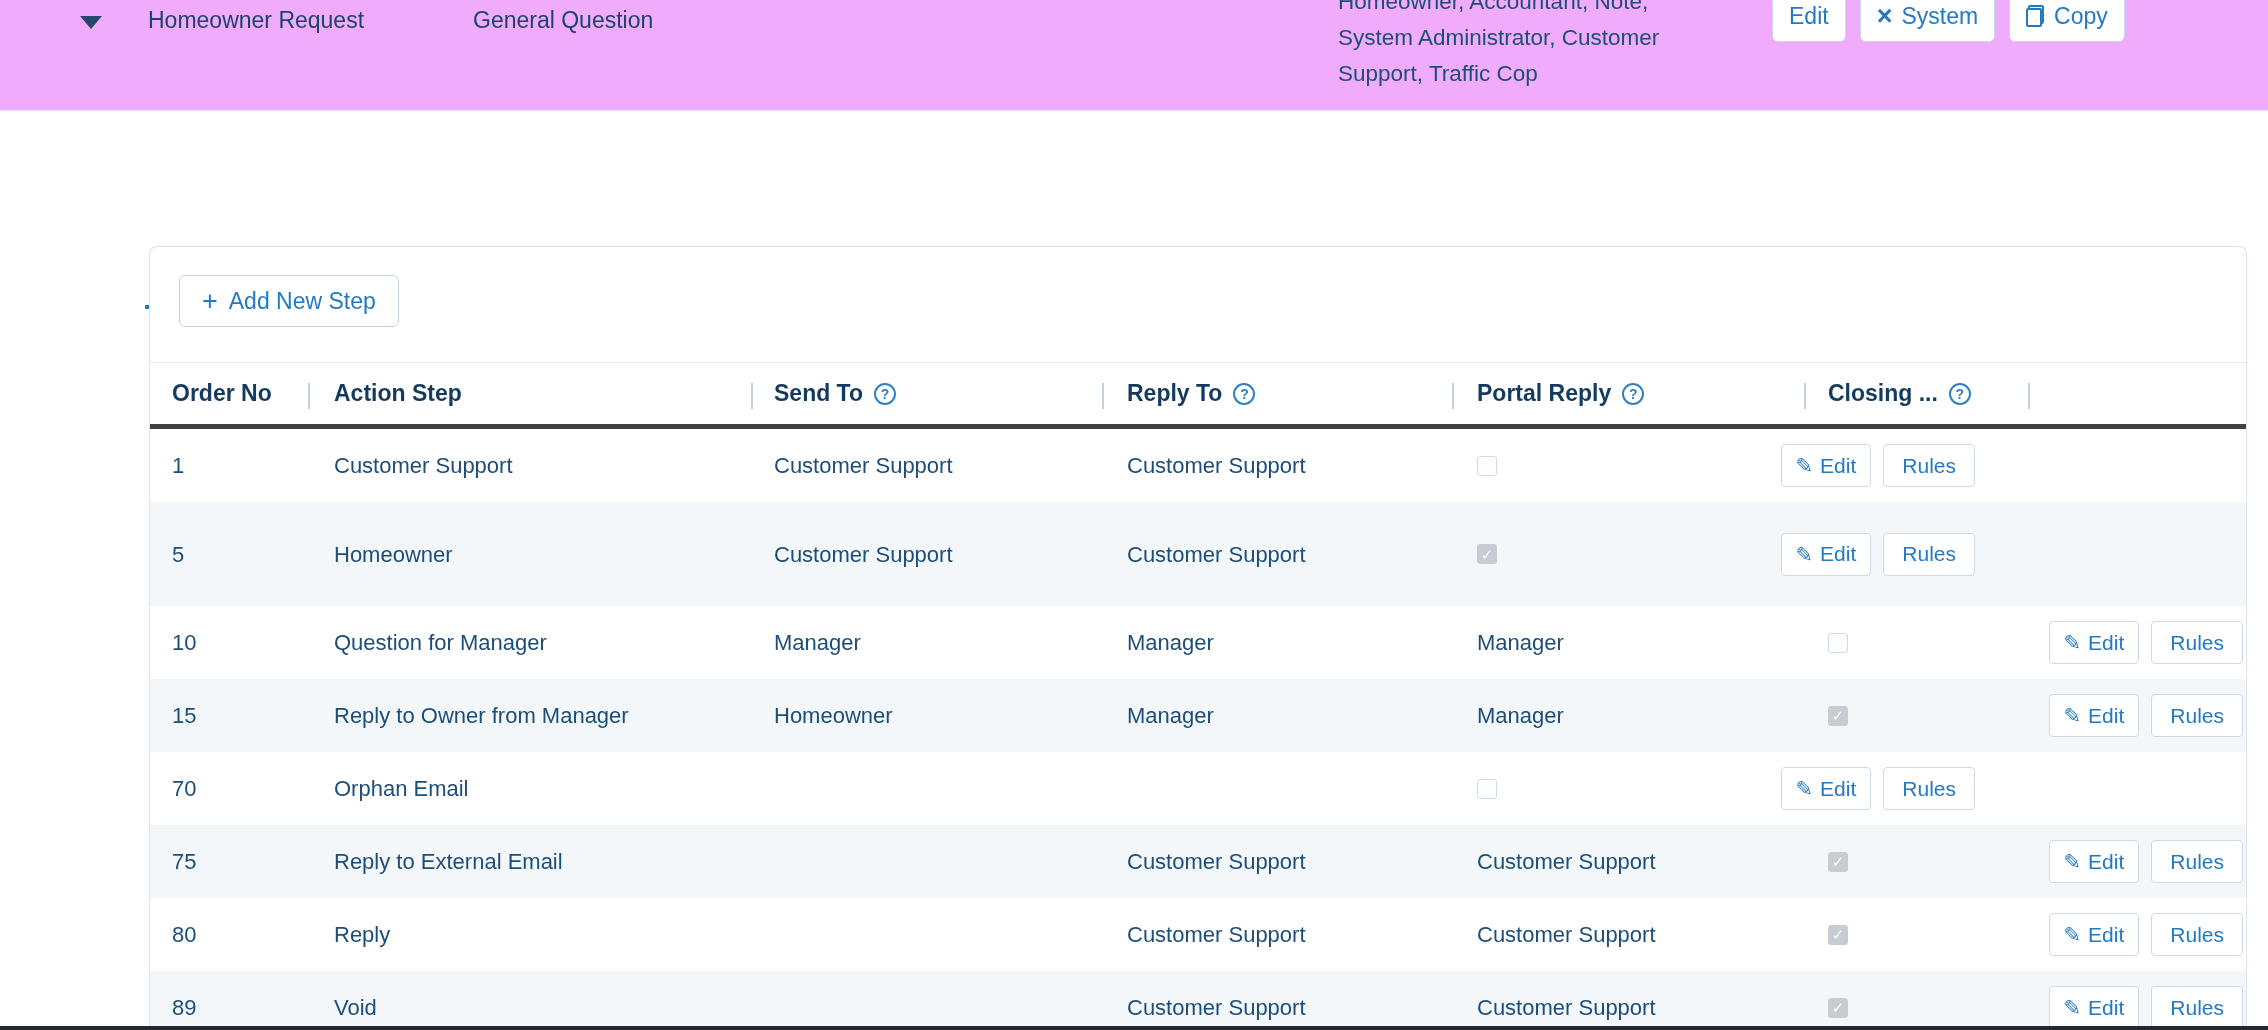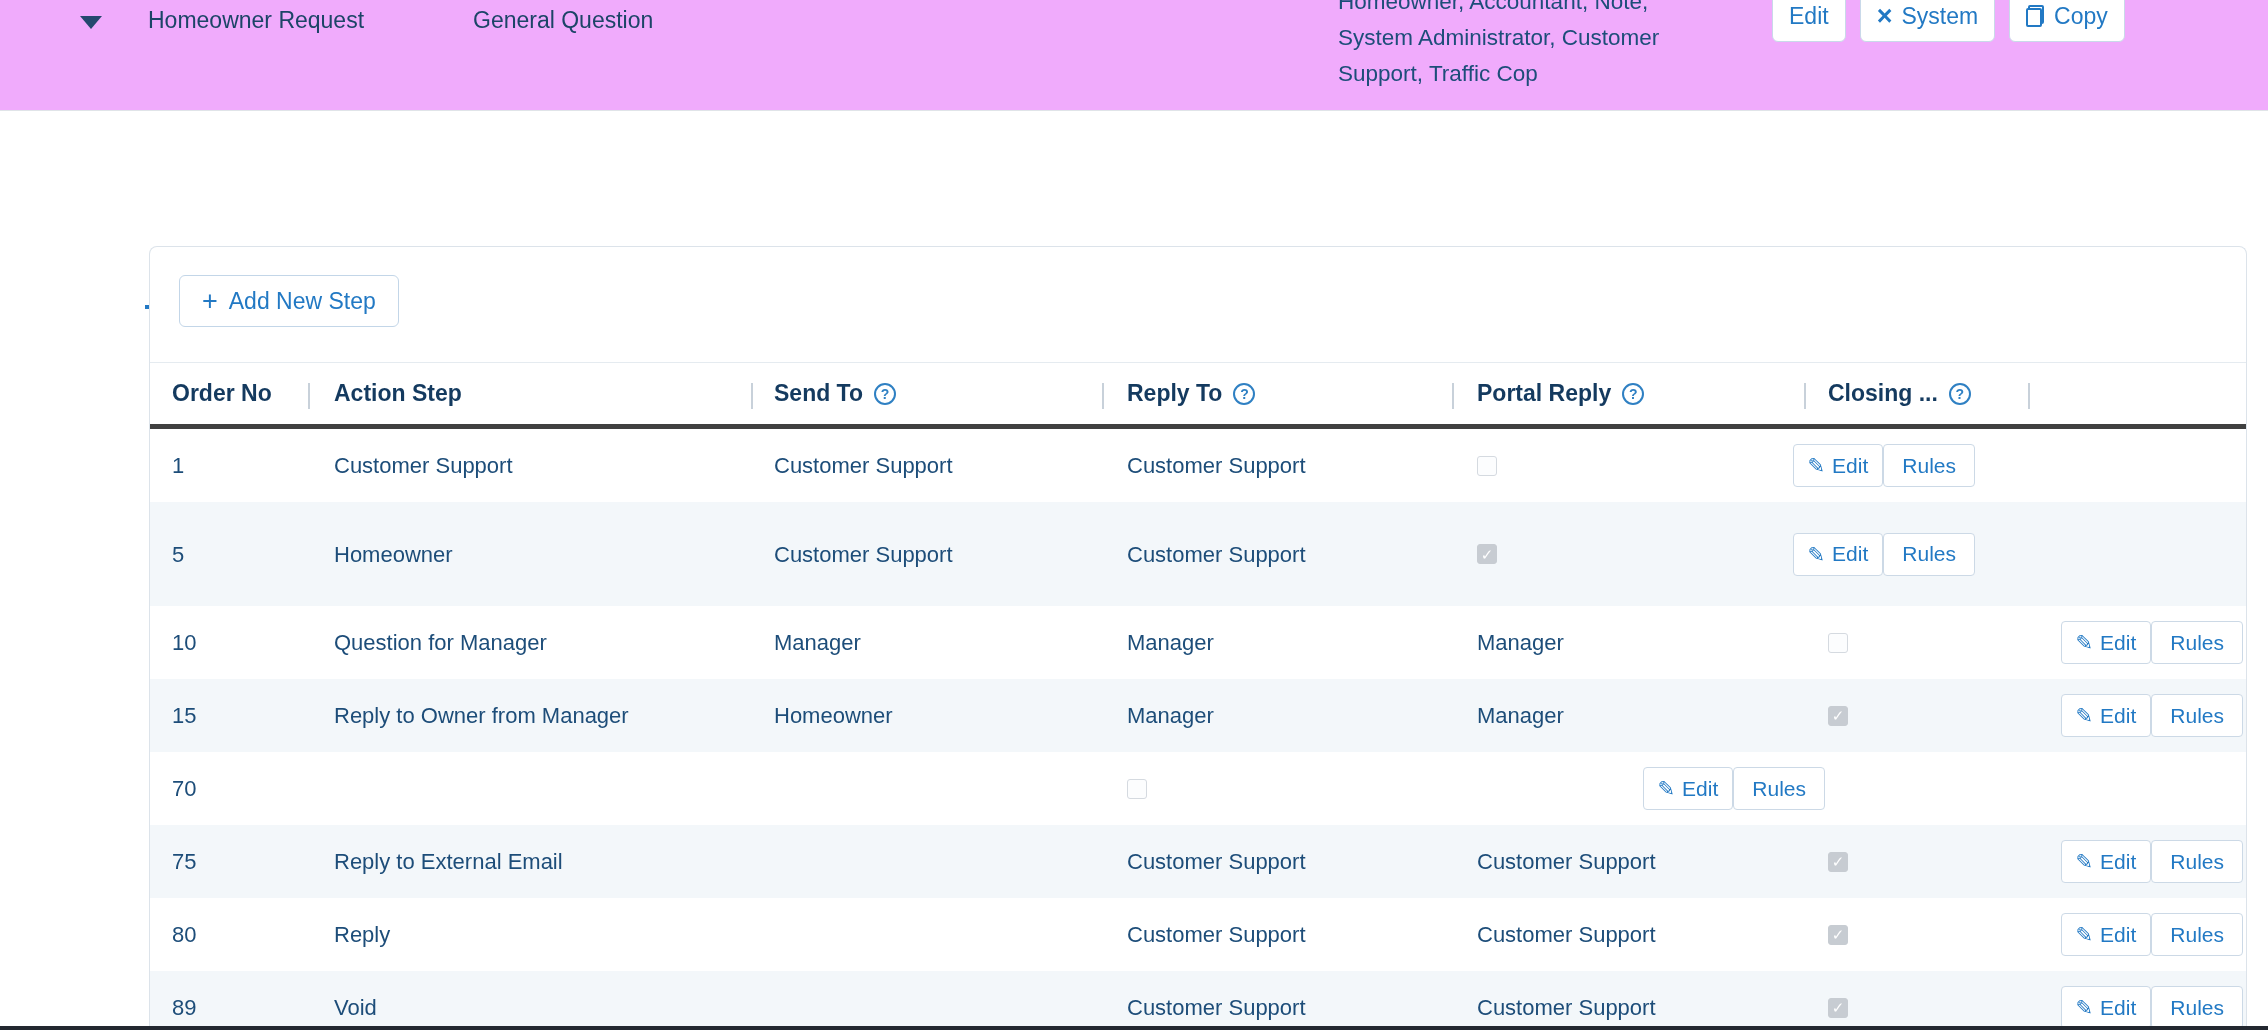--- a/index.html
+++ b/index.html
@@ -95,21 +95,21 @@
     justify-content:center; font-size:15px; color:#fff; cursor:pointer;
   }
   .checkbox.checked { background:#c7ccd2; border-color:#c7ccd2; }
   .c-actions { display:flex; align-items:center; justify-content:flex-end; padding-right:3px; }
   .rbtn {
     height:43px; display:inline-flex; align-items:center; background:#fff;
     border:1px solid #ccd9e6; border-radius:4px; color:#2279c4;
     font-size:21px; font-family:"Liberation Sans",sans-serif; cursor:pointer; white-space:nowrap;
   }
   .rbtn.edit { padding:0 14px; }
-  .rbtn.rules { padding:0 18px; margin-left:0; }
+  .rbtn.rules { padding:0 18px; margin-left:12px; }
   .pencil { font-size:21px; margin-right:7px; line-height:1; }
 
   .bottom-bar { position:absolute; left:0; top:1026px; width:2268px; height:4px; background:#232830; z-index:5; }
 </style>
 </head>
 <body>
 
 <div class="topbar">
   <span class="caret"></span>
   <div class="rec-title">Homeowner Request</div>
@@ -249,20 +249,21 @@
         <span class="pencil">✎</span>
         <span class="lbl">Edit</span>
       </button>
       <button class="rbtn rules">
         <span class="lbl">Rules</span>
       </button>
     </div>
   </div>
       <div class="trow">
     <div class="cell c-order">70</div>
+    <div class="cell c-action">Orphan Email</div>
     <div class="cell"></div>
     <div class="cell"></div>
     <div class="cell c-closing">
       <span class="checkbox"></span>
     </div>
     <div class="cell c-actions">
       <button class="rbtn edit">
         <span class="pencil">✎</span>
         <span class="lbl">Edit</span>
       </button>

